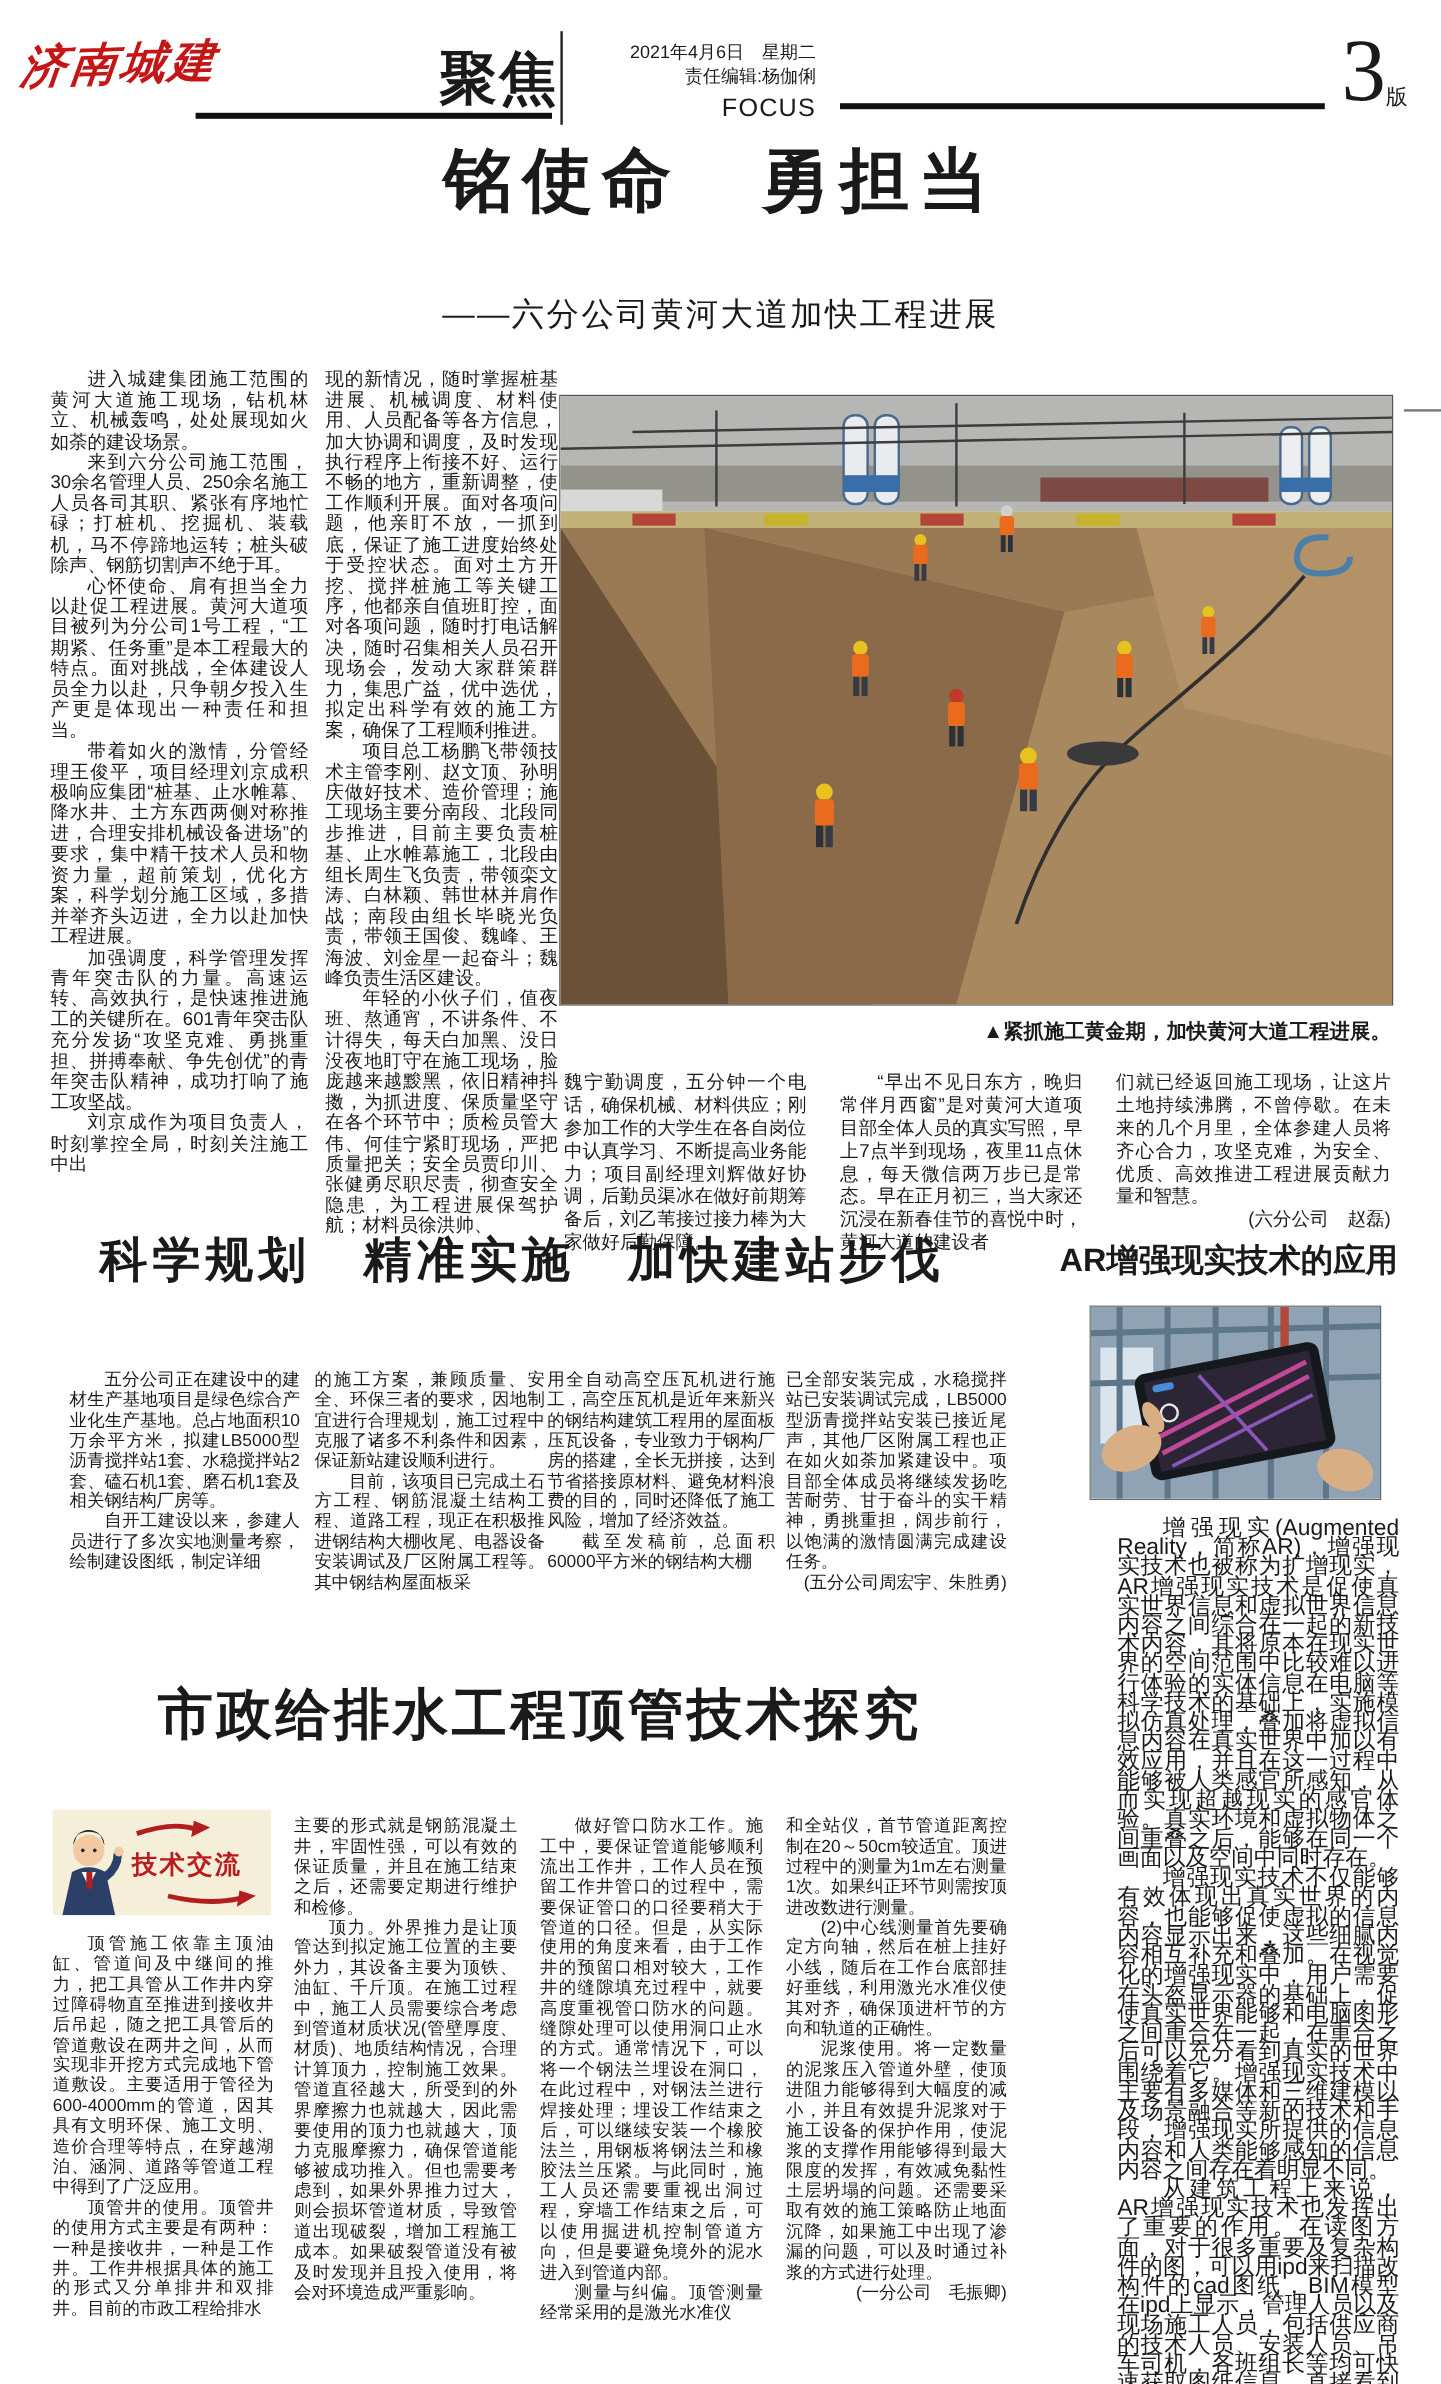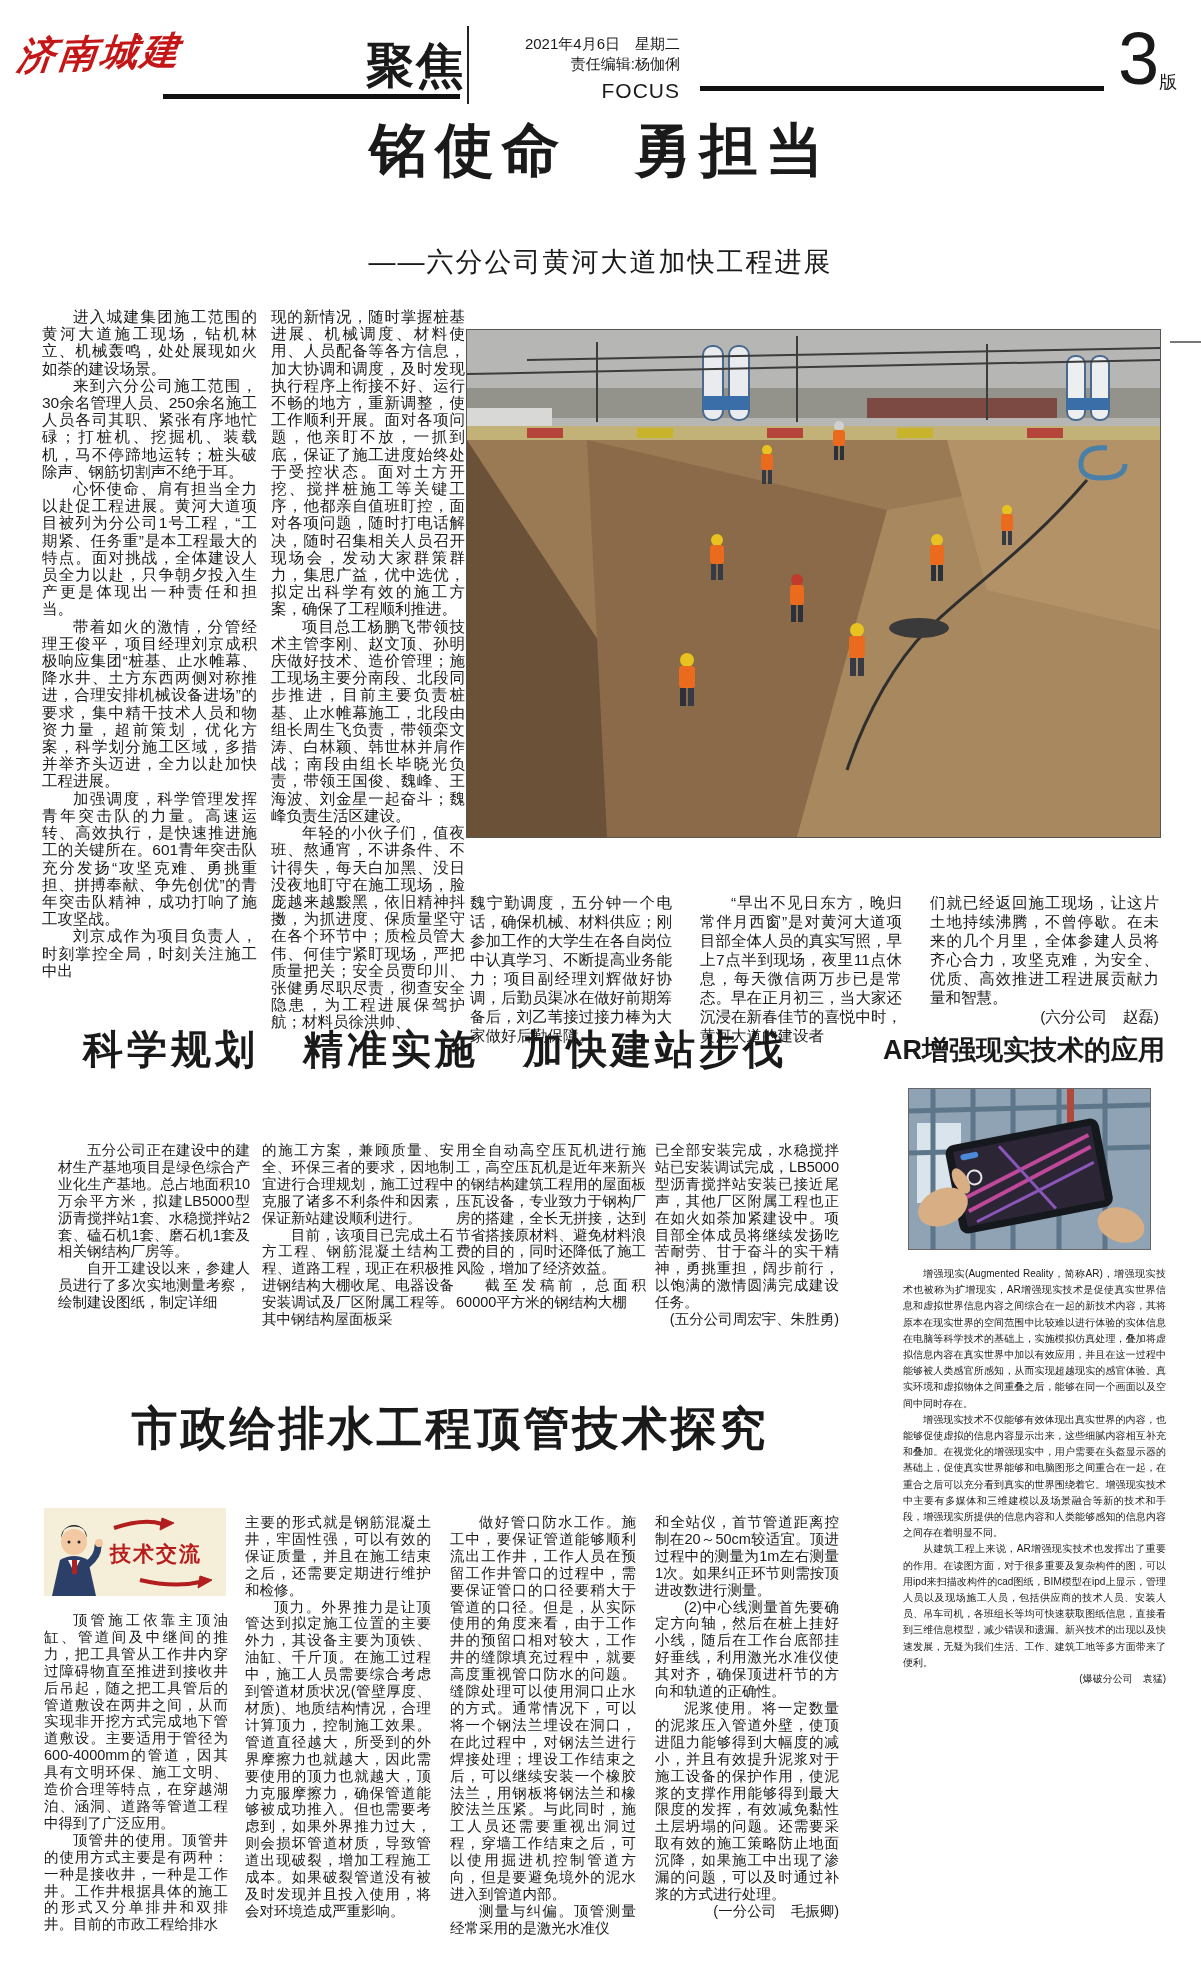--- a/index.html
+++ b/index.html
@@ -9,41 +9,41 @@
   
   .logo{left:18px;top:28px;font-size:38px;font-weight:bold;color:#c41616;
         transform:skewX(-8deg) rotate(-2deg);letter-spacing:3px;font-style:italic;}
   .rule{background:#111;}
   .sect{left:366px;top:34px;font-size:48px;font-weight:bold;letter-spacing:2px;}
   .vdiv{left:467px;top:26px;width:2px;height:78px;background:#222;}
   .dateblk{left:460px;top:34px;width:220px;text-align:right;line-height:1.35;}
   .dateblk .d1{font-size:15px;}
   .dateblk .d2{font-size:15px;}
   .dateblk .d3{font-size:21px;letter-spacing:1px;margin-top:2px;}
-  .pagenum{left:1118px;top:22px;font-family:Liberation Sans, sans-serif;}
+  .pagenum{left:1118px;top:22px;font-family:Liberation Serif, serif;}
   .pagenum .n{font-size:74px;line-height:74px;}
   .pagenum .b{font-size:18px;vertical-align:-4px;}
   .edgedash{left:1170px;top:341px;width:31px;height:2px;background:#777;}
   
   .a1title{left:0;top:112px;width:1201px;text-align:center;font-size:58px;font-weight:bold;letter-spacing:8px;}
   .a1sub{left:0;top:244px;width:1201px;text-align:center;font-size:27px;letter-spacing:2px;}
   .col p{margin:0;text-align:justify;text-indent:2em;}
   .col p.noindent{text-indent:0;}
   .col p.alignright{text-align:right;text-indent:0;}
   .a1col p{font-size:15.5px;line-height:17.2px;}
   .a1bcol p{font-size:15.5px;line-height:19px;font-weight:400;}
   .photo1{left:466px;top:329px;width:693px;height:507px;border:1px solid #555;}
   .cap1{left:560px;top:848px;width:599px;text-align:right;font-size:17px;font-weight:bold;}
   
   .a2title{left:30px;top:1022px;width:810px;text-align:center;font-size:40px;font-weight:bold;letter-spacing:4px;}
   .a2col p{font-size:14.5px;line-height:16.9px;}
   
   .artitle{left:878px;top:1032px;width:292px;text-align:center;font-size:27px;font-weight:bold;}
   .photo2{left:908px;top:1088px;width:241px;height:160px;border:1px solid #666;}
-  .arbody p{font-size:10px;line-height:16.2px;}
+  .arbody p{font-size:19px;line-height:16.2px;margin-left:28px;}
   
   .a3title{left:60px;top:1398px;width:780px;text-align:center;font-size:46px;font-weight:bold;letter-spacing:3px;}
   .badge{left:44px;top:1508px;width:182px;height:88px;background:#f5eed9;}
   .badge .txt{position:absolute;left:66px;top:32px;font-size:21px;font-weight:bold;color:#b91c1c;letter-spacing:2px;}
   .a3col p{font-size:14.5px;line-height:16.9px;}
 </style>
 </head>
 <body>
 
 <div class="page">
@@ -159,20 +159,21 @@
         </g>
       <g transform="translate(220,330)">
           <circle cx="0" cy="0" r="7" fill="#e8c21e"></circle>
           <rect x="-8" y="6" width="16" height="22" rx="3" fill="#ea6a1e"></rect>
           <rect x="-7" y="28" width="6" height="18" fill="#2c3038"></rect>
           <rect x="1" y="28" width="6" height="18" fill="#353a44"></rect>
         </g>
     </g>
   </svg>
 
+  <div class="abs cap1">▲紧抓施工黄金期，加快黄河大道工程进展。</div>
 
   <div class="abs col a1bcol" style="left:470px;top:893px;width:202px;">
       <p class="noindent">魏宁勤调度，五分钟一个电话，确保机械、材料供应；刚参加工作的大学生在各自岗位中认真学习、不断提高业务能力；项目副经理刘辉做好协调，后勤员渠冰在做好前期筹备后，刘乙苇接过接力棒为大家做好后勤保障。</p>
     </div>
   <div class="abs col a1bcol" style="left:700px;top:893px;width:202px;">
       <p>“早出不见日东方，晚归常伴月西窗”是对黄河大道项目部全体人员的真实写照，早上7点半到现场，夜里11点休息，每天微信两万步已是常态。早在正月初三，当大家还沉浸在新春佳节的喜悦中时，黄河大道的建设者</p>
     </div>
   <div class="abs col a1bcol" style="left:930px;top:893px;width:229px;">
       <p class="noindent">们就已经返回施工现场，让这片土地持续沸腾，不曾停歇。在未来的几个月里，全体参建人员将齐心合力，攻坚克难，为安全、优质、高效推进工程进展贡献力量和智慧。</p>
       <p class="alignright">(六分公司　赵磊)</p>

